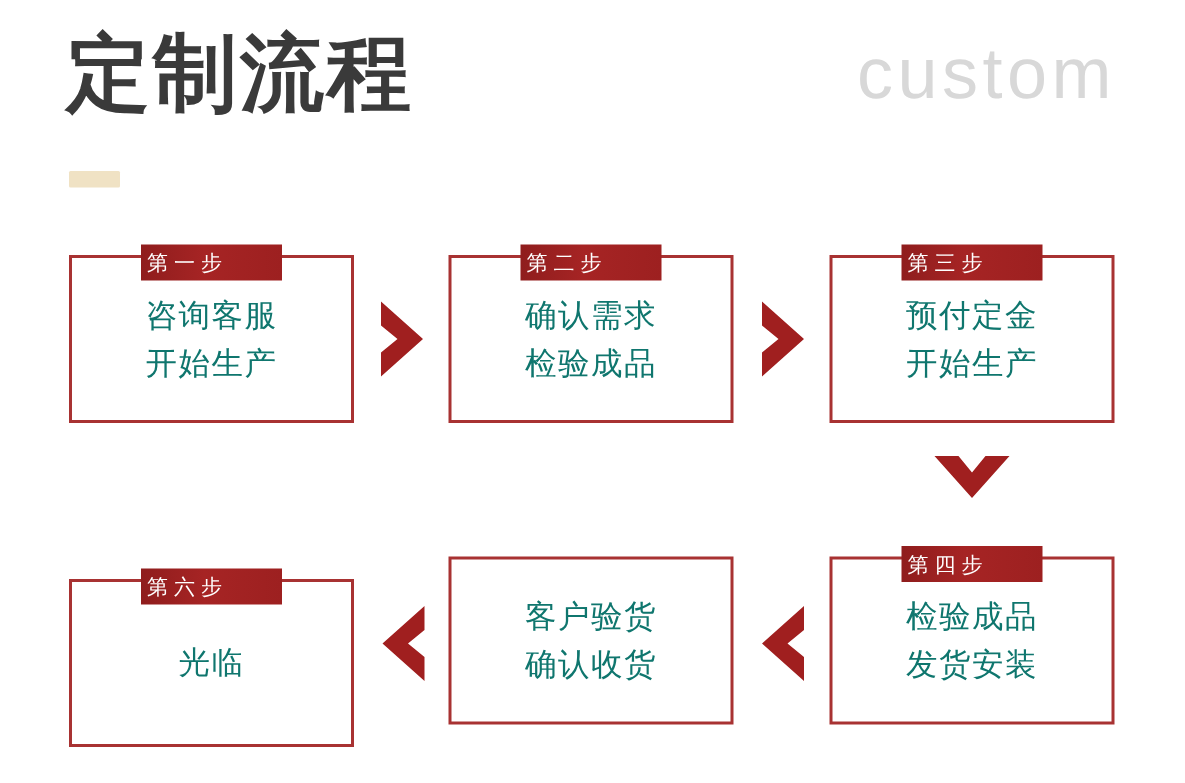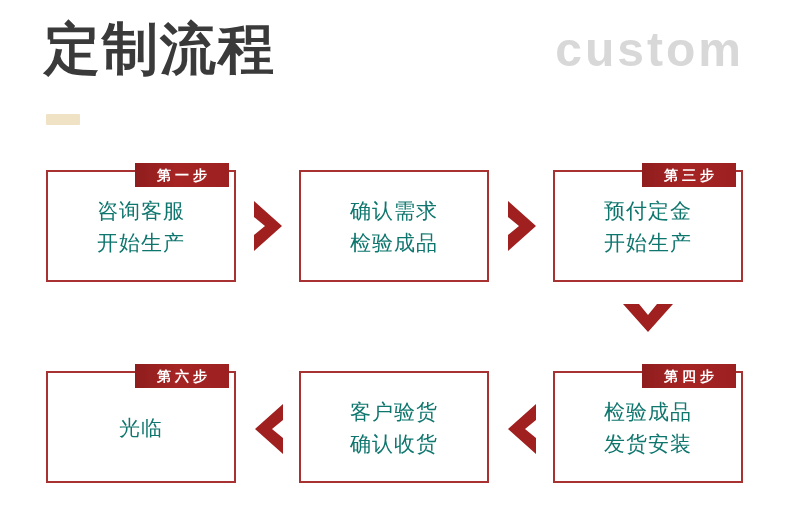--- a/index.html
+++ b/index.html
@@ -44,21 +44,21 @@
     background: #f0e2c4;
     border-radius: 1px;
   }
 
   .page-subtitle {
     position: absolute;
     right: 46px;
     top: 26px;
     font-size: 48px;
     line-height: 1.0;
-    font-weight: 700;
+    font-weight: 400;
     color: #d8d8d8;
     letter-spacing: 3px;
     white-space: nowrap;
   }
 
   
   .step-box {
     position: absolute;
     width: 190px;
     height: 112px;
@@ -71,27 +71,25 @@
     position: absolute;
     left: 50%;
     top: -9px;
     transform: translateX(-50%);
     width: 94px;
     height: 24px;
     background: linear-gradient(90deg, #8f1d1d 0%, #a62424 45%, #9d2020 100%);
     color: #ffffff;
     font-size: 14px;
     line-height: 24px;
-    text-align: center;
     letter-spacing: 4px;
     text-indent: 4px;
-    font-weight: bold;
+    font-weight: normal;
     white-space: nowrap;
     z-index: 3;
-    margin-left: 41px;
   }
 
   .step-body {
     position: absolute;
     left: 0;
     right: 0;
     top: 50%;
     transform: translateY(-48%);
     text-align: center;
     color: #0f766e;
@@ -110,21 +108,21 @@
     z-index: 2;
   }
   .chevron svg { display: block; }
 
   
   #box-1 { left: 46px;  top: 170px; }
   #box-2 { left: 299px; top: 170px; }
   #box-3 { left: 553px; top: 170px; }
   #box-4 { left: 553px; top: 371px; }
   #box-5 { left: 299px; top: 371px; }
-  #box-6 { left: 46px;  top: 371px; padding-left: 37px; }
+  #box-6 { left: 46px;  top: 386px; padding-left: 37px; }
 
   #arrow-1-2 { left: 252px; top: 199px; }
   #arrow-2-3 { left: 506px; top: 199px; }
   #arrow-3-4 { left: 621px; top: 302px; }
   #arrow-4-5 { left: 504px; top: 402px; }
   #arrow-5-6 { left: 251px; top: 402px; }
 </style>
 </head>
 <body>
 
@@ -138,20 +136,21 @@
 
   <div class="step-box" id="box-1">
     <div class="step-badge">第一步</div>
     <div class="step-body">
       <span class="line">咨询客服</span>
       <span class="line">开始生产</span>
     </div>
   </div>
 
   <div class="step-box" id="box-2">
+    <div class="step-badge">第二步</div>
     <div class="step-body">
       <span class="line">确认需求</span>
       <span class="line">检验成品</span>
     </div>
   </div>
 
   <div class="step-box" id="box-3">
     <div class="step-badge">第三步</div>
     <div class="step-body">
       <span class="line">预付定金</span>

